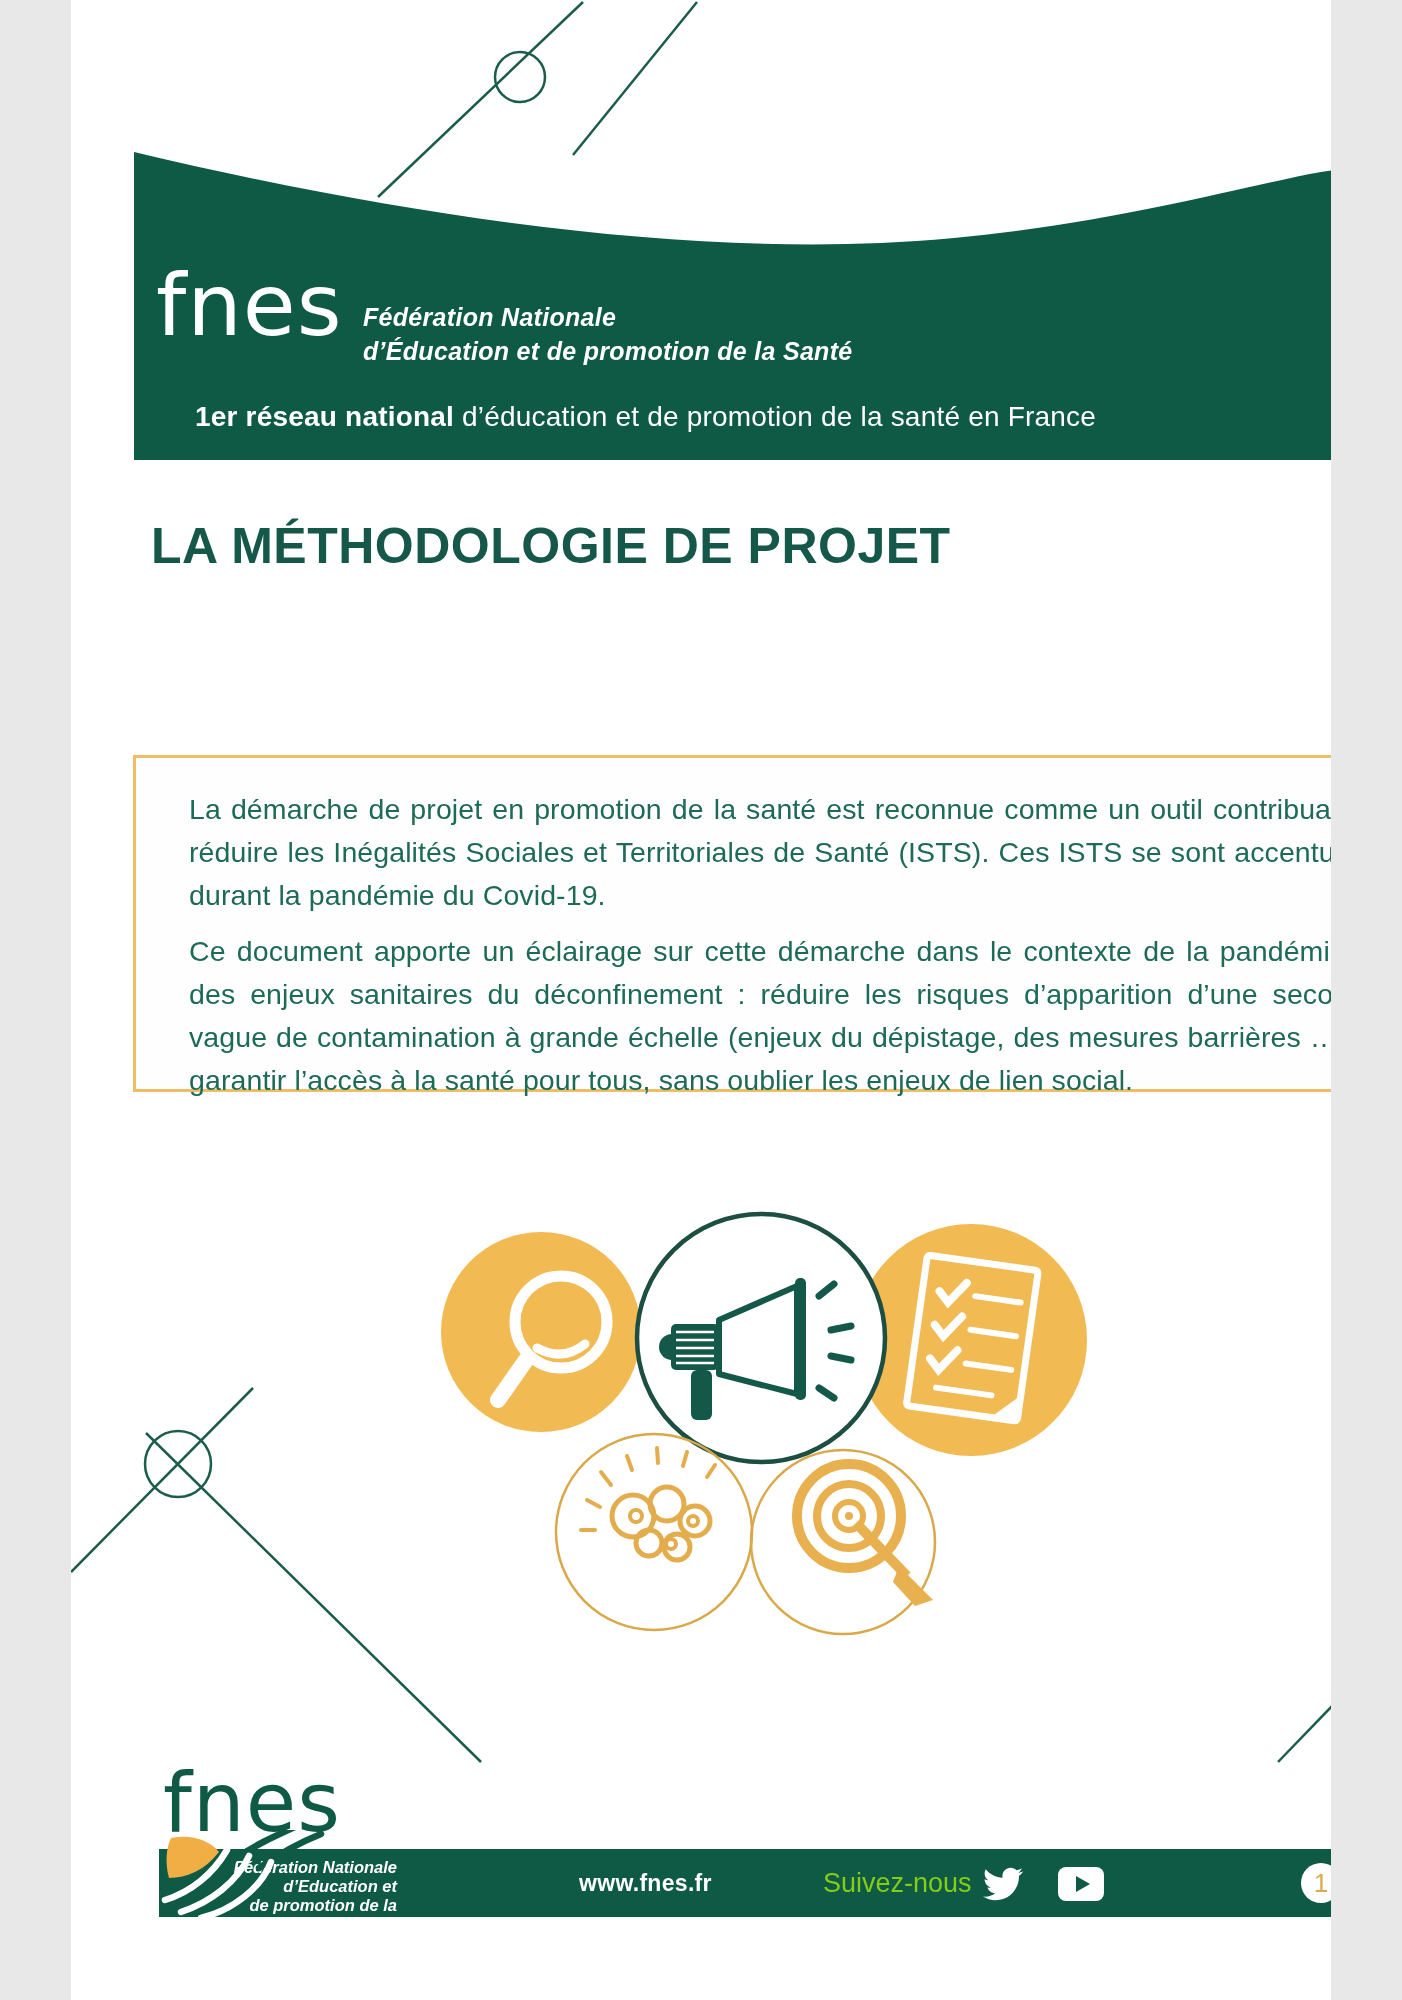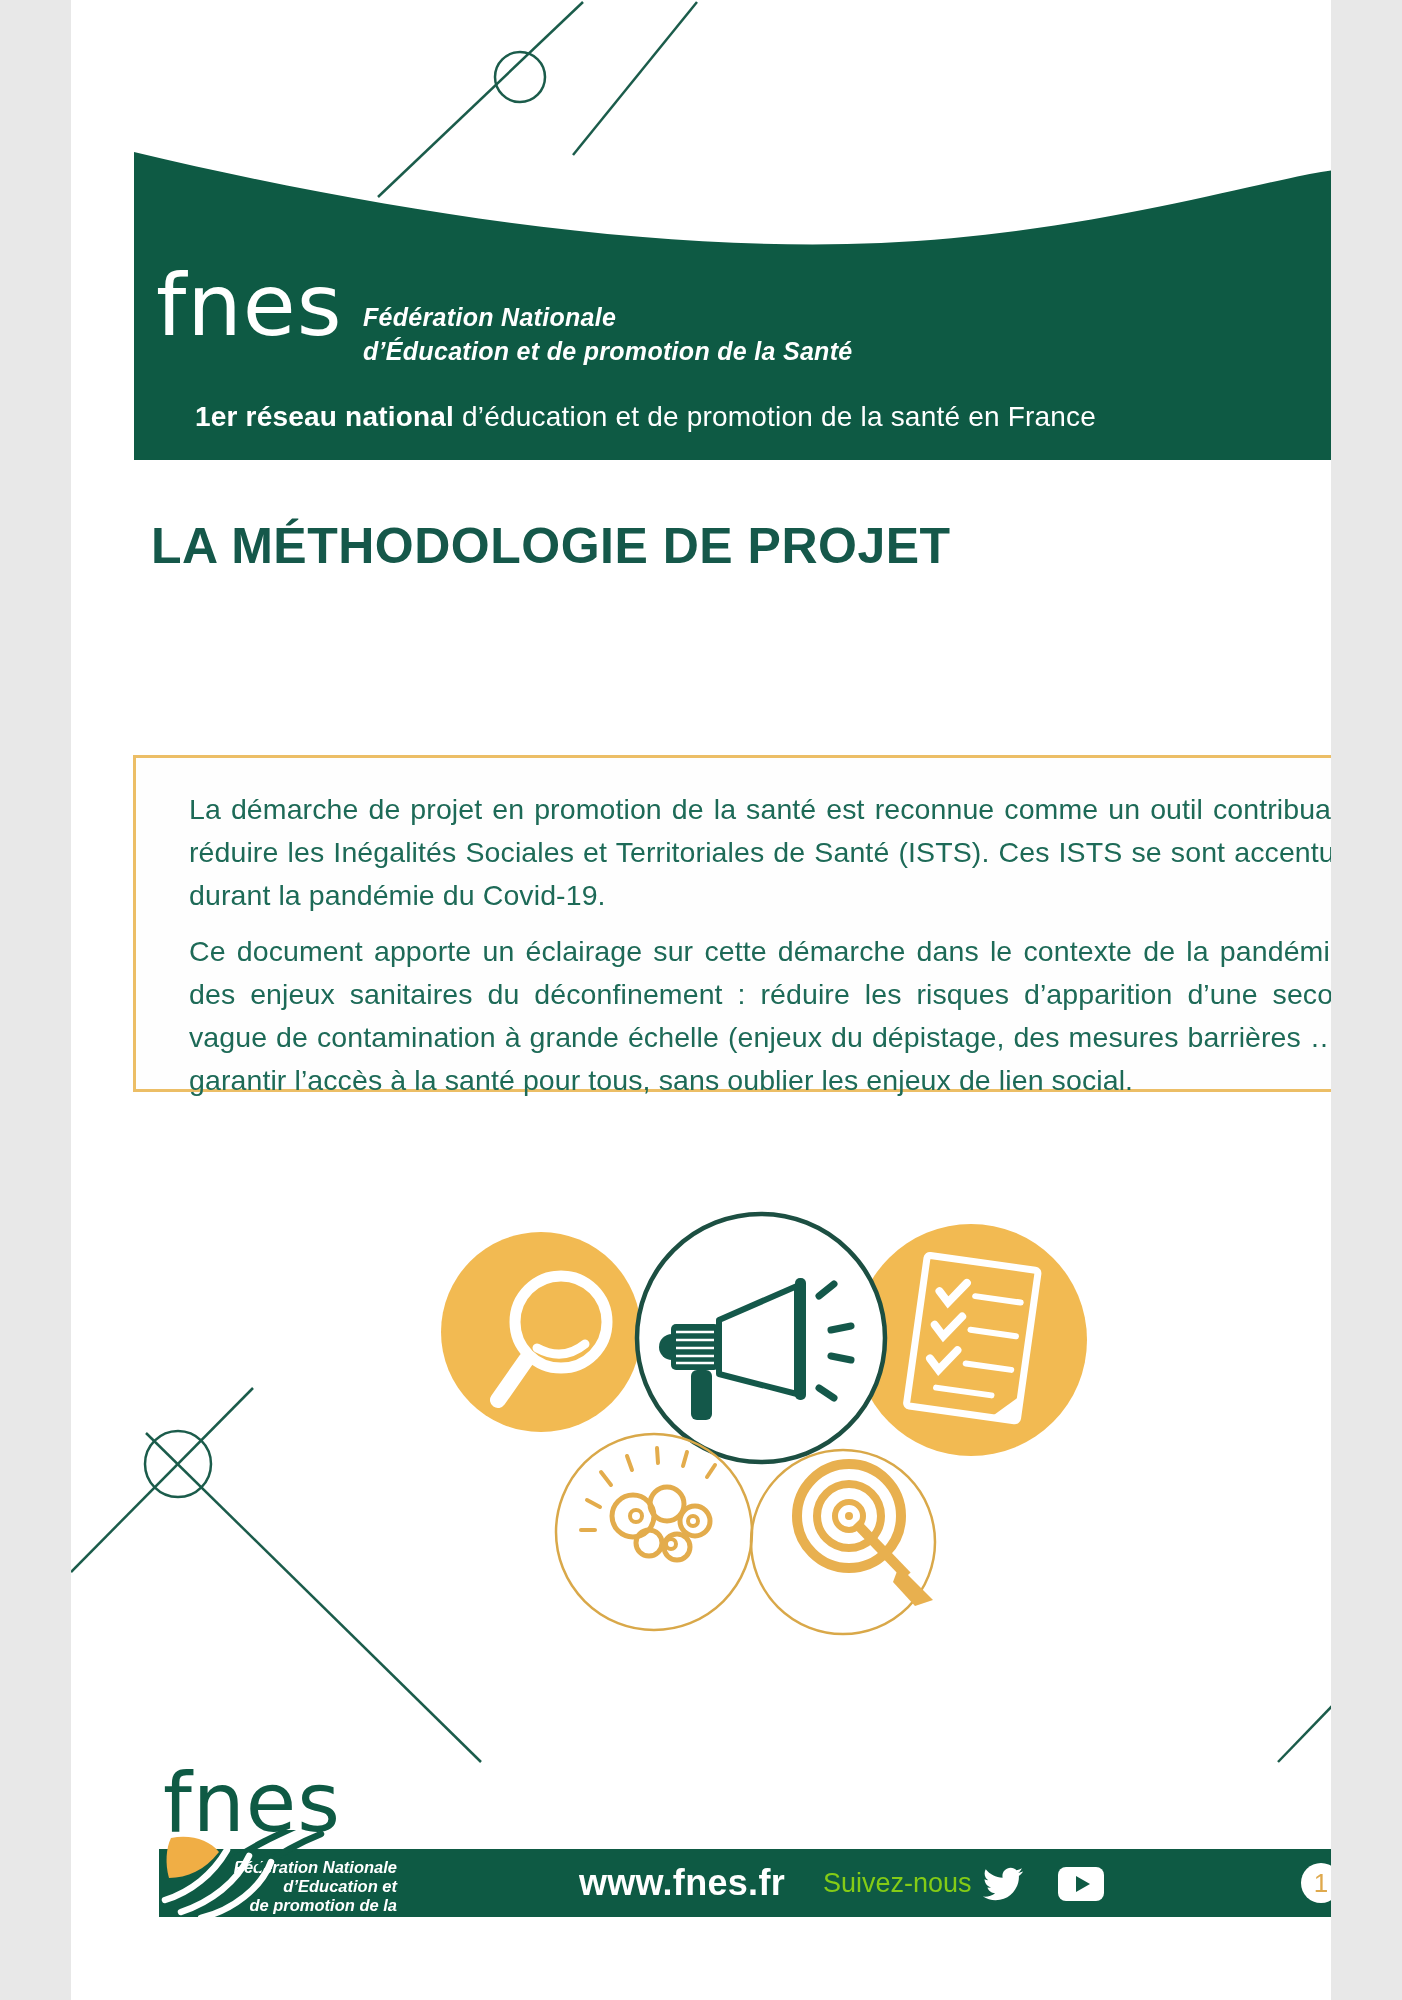--- a/index.html
+++ b/index.html
@@ -51,21 +51,21 @@
   .footer-logo-text{
     left:92px;top:1762px;color:#0e5a44;font-family:"DejaVu Sans",sans-serif;
     font-size:82px;font-weight:400;line-height:1;letter-spacing:1px;z-index:3;
   }
   .footer-tagline{
     position:absolute;left:52px;top:9px;width:186px;color:#ffffff;
     font-size:16.5px;font-weight:700;font-style:italic;line-height:19px;text-align:right;
   }
   .footer-site{
     position:absolute;left:420px;top:0;height:68px;line-height:68px;
-    color:#ffffff;font-size:36px;font-weight:700;letter-spacing:.3px;
+    color:#ffffff;font-size:23px;font-weight:700;letter-spacing:.3px;
   }
   .footer-follow{
     position:absolute;left:632px;top:0;height:68px;line-height:68px;
     color:#84cc16;font-size:27px;font-weight:400;margin-left:32px;
   }
   .social{position:absolute;top:15px;width:48px;height:40px;cursor:pointer;}
   .social.tw{left:820px;}
   .social.yt{left:898px;top:17px;height:36px;}
   .page-badge{
     position:absolute;left:1142px;top:14px;width:40px;height:40px;border-radius:50%;

